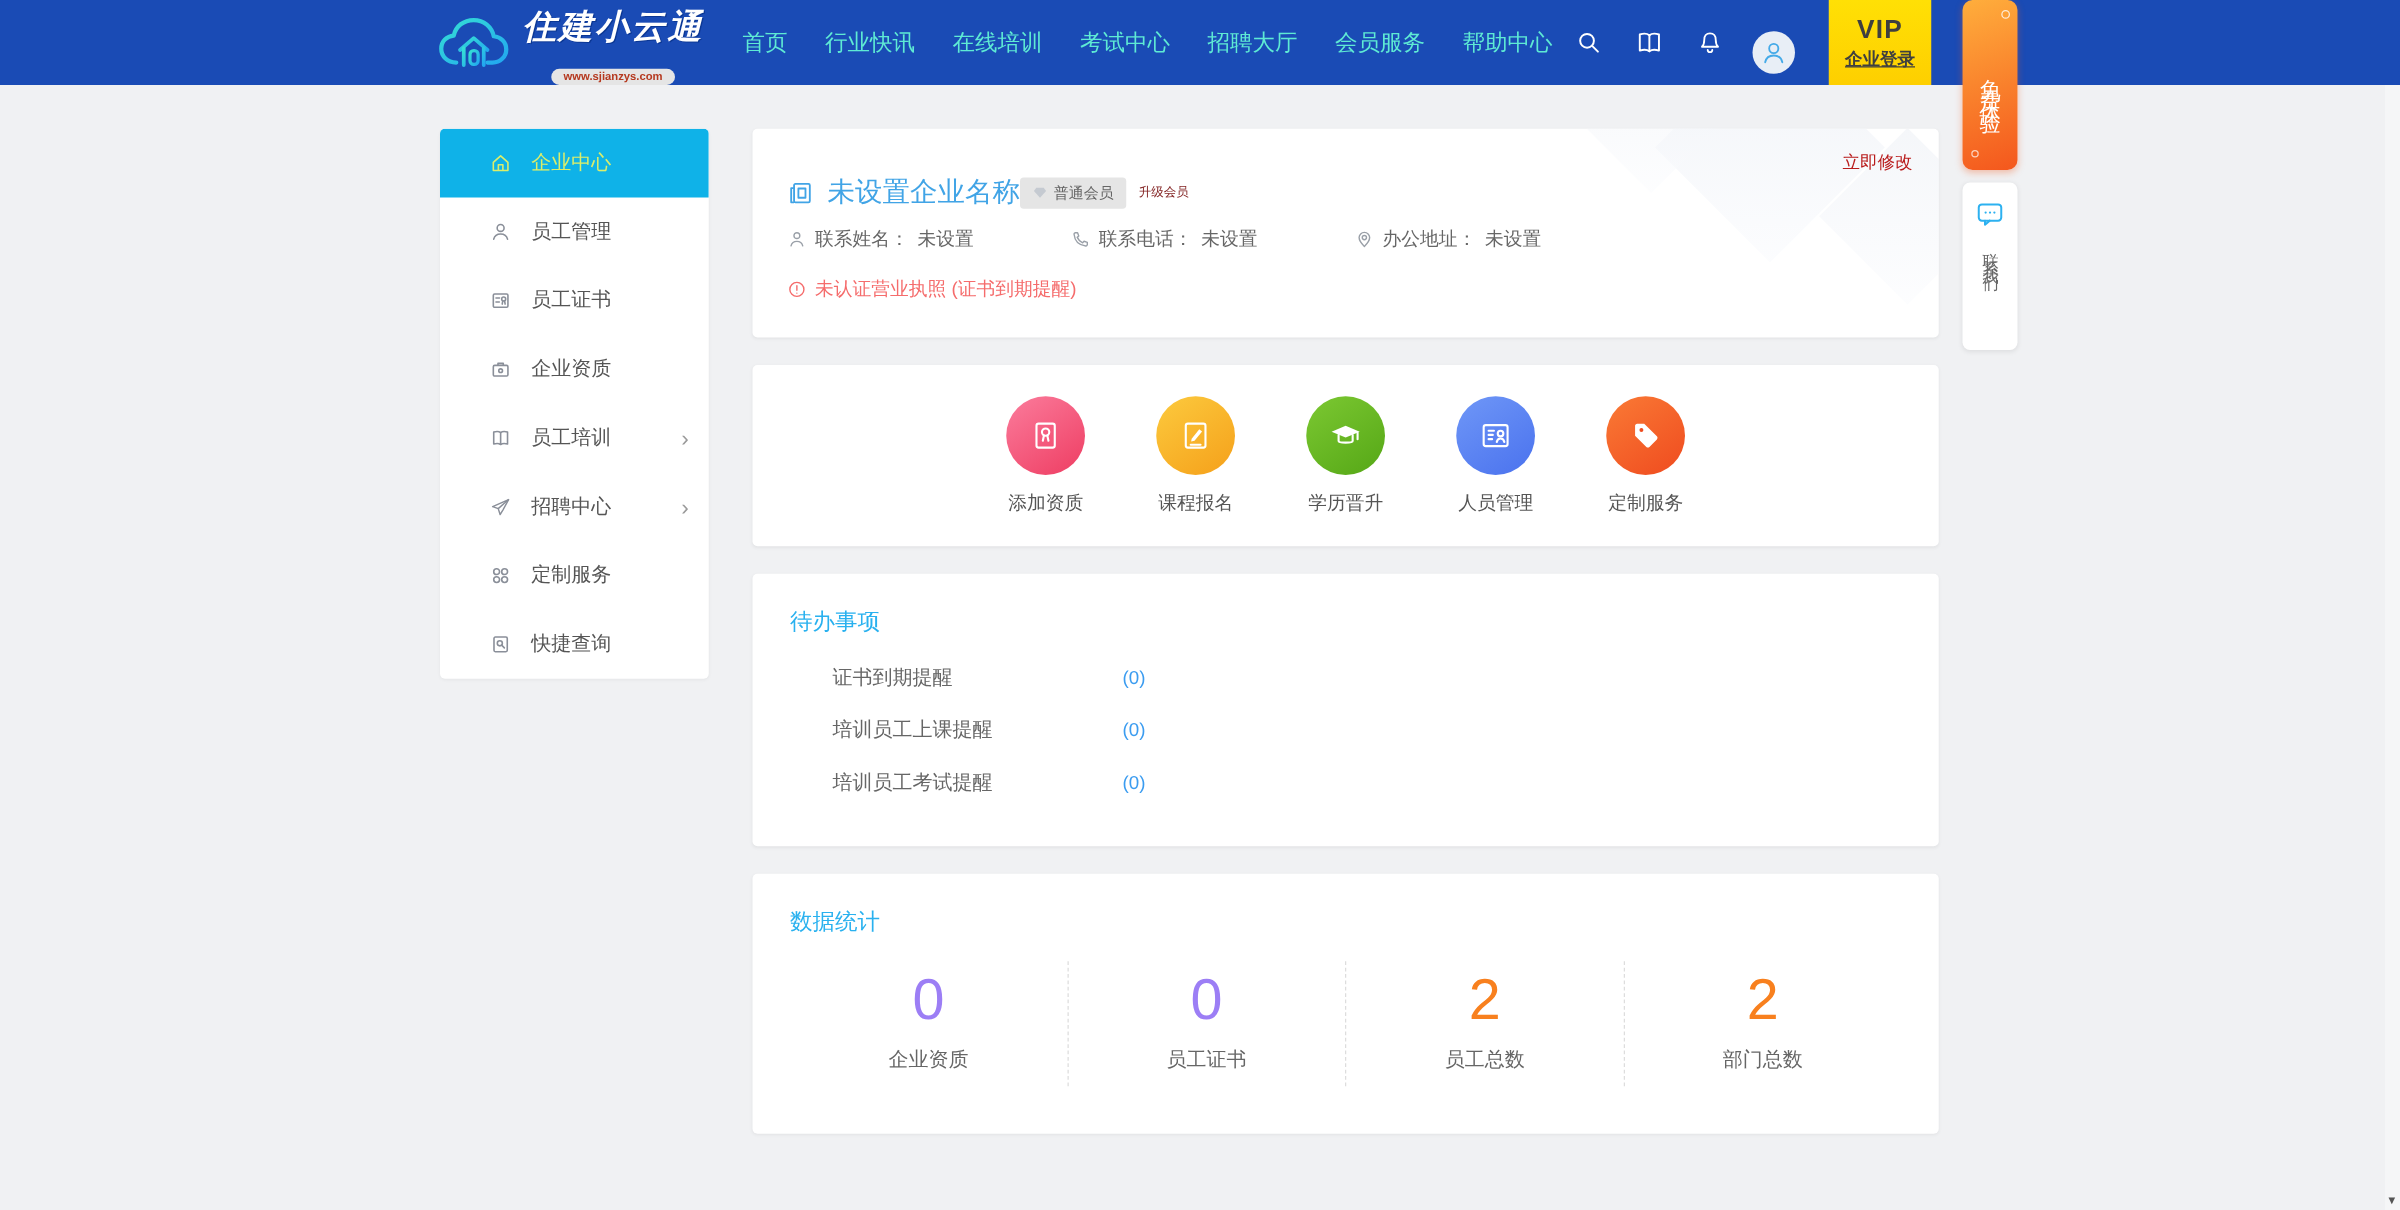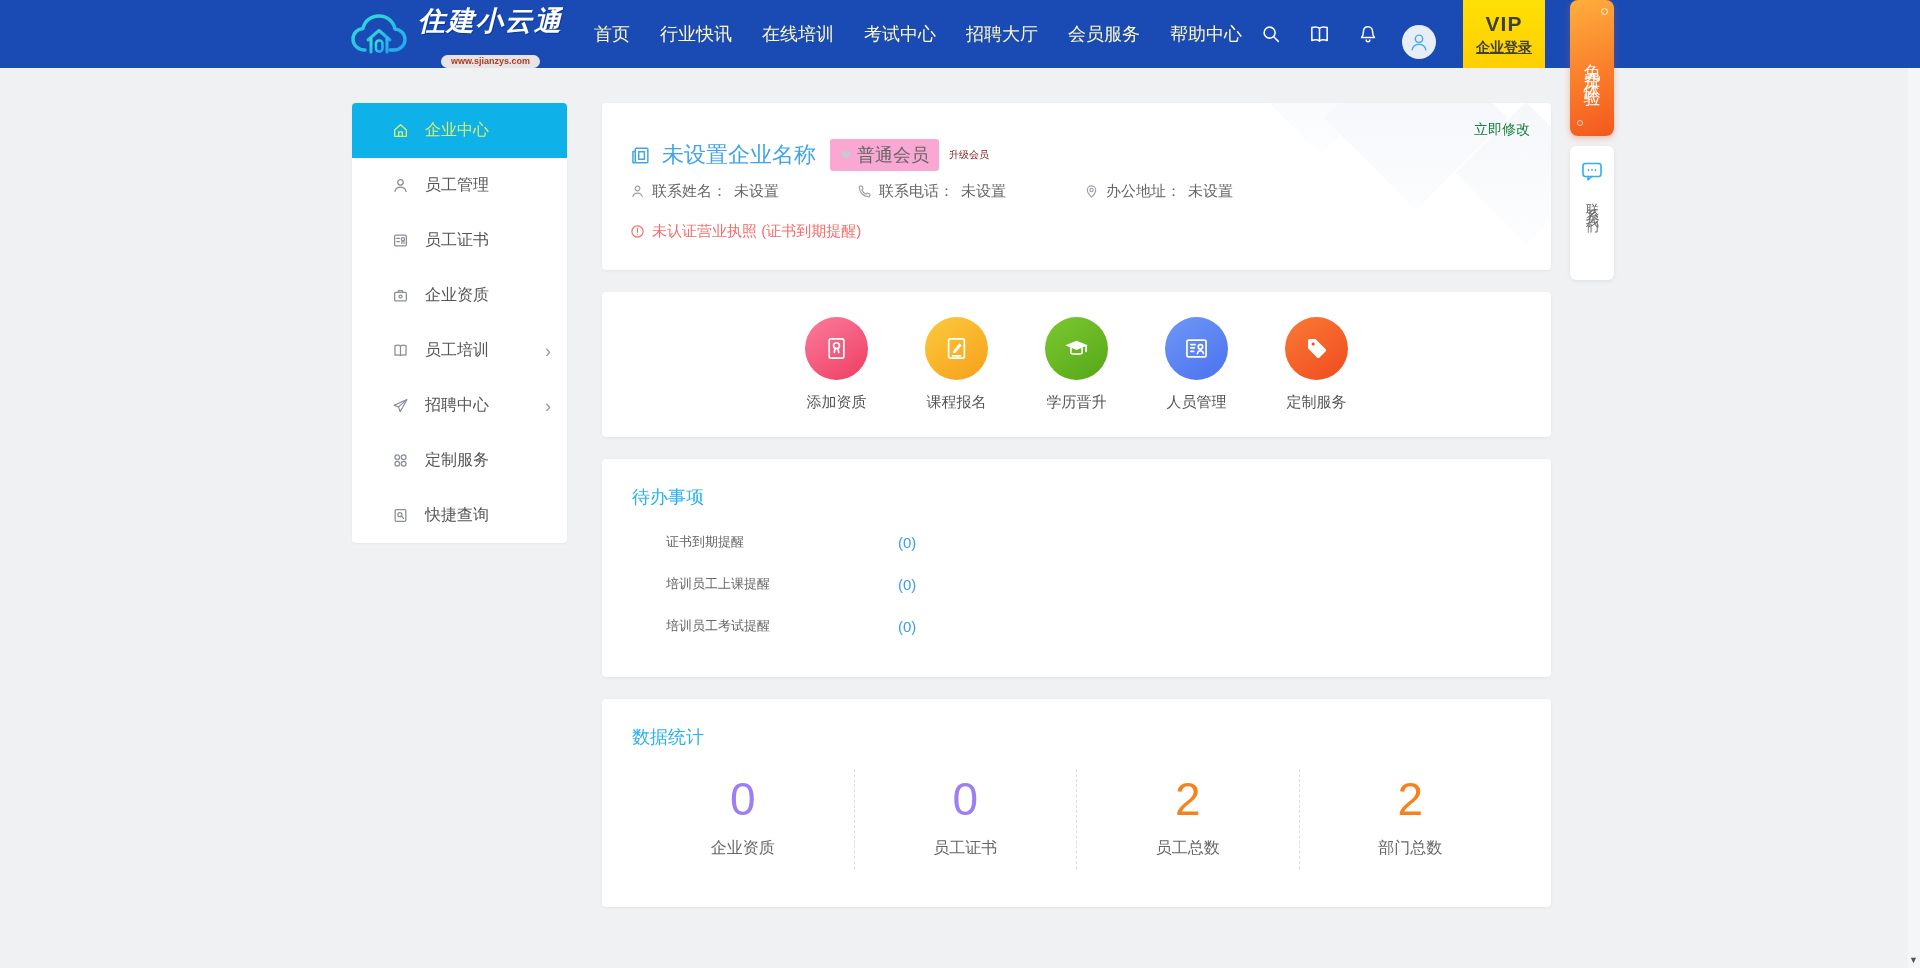--- a/index.html
+++ b/index.html
@@ -12,21 +12,21 @@
   }
   
   .header { position:absolute; left:0; top:0; width:1920px; height:68px; background:#1a4bb5; z-index:5; }
   .logo { position:absolute; left:350px; top:7px; display:flex; align-items:center; gap:10px; cursor:pointer; }
   .logo-txt { display:flex; flex-direction:column; align-items:center; }
   .logo-title { font-size:27px; font-weight:bold; color:#fff; letter-spacing:2px; line-height:1.1;
                 text-shadow:1px 1px 0 rgba(0,40,120,.55);font-style:italic; }
   .logo-url { margin-top:18px; background:#e5e5e5; color:#b5391f; font-size:9px; font-weight:bold;
               padding:1px 10px; border-radius:8px; line-height:11px; }
   .nav-menu { position:absolute; left:594px; top:0; height:68px; display:flex; align-items:center; gap:30px; }
-  .nav-item { color:#fef9c3; font-size:18px; white-space:nowrap; cursor:pointer; }
+  .nav-item { color:#5eead4; font-size:18px; white-space:nowrap; cursor:pointer; }
   .nav-icons { position:absolute; left:1260px; top:0; height:68px; display:flex; align-items:center; gap:26px; }
   .nav-icons > span { display:flex; cursor:pointer; }
   .avatar { position:absolute; left:1402px; top:25px; width:34px; height:34px; border-radius:50%;
             background:#e8eef6; display:flex; align-items:center; justify-content:center; cursor:pointer; }
   .vip-btn { position:absolute; left:1463px; top:0; width:82px; height:68px;
              background:linear-gradient(180deg,#ffe005,#fecf00); color:#3f3f3f;
              display:flex; flex-direction:column; align-items:center; justify-content:center; cursor:pointer;font-weight:bold; }
   .vip-line1 { font-size:21px; letter-spacing:1px; }
   .vip-line2 { font-size:14px; margin-top:3px; text-decoration:underline; }
   
@@ -57,40 +57,40 @@
   .card { position:absolute; left:0; width:949px; background:#fff; border-radius:4px;
           box-shadow:0 1px 3px rgba(0,0,0,.06); }
   
   #company-card { top:0; height:167px; overflow:hidden; }
   .deco { position:absolute; background:linear-gradient(135deg,#eef1f6,#fbfcfe); transform:rotate(45deg); }
   .deco1 { width:130px; height:130px; right:70px; top:-50px; opacity:.8; }
   .deco2 { width:100px; height:100px; right:-25px; top:20px; opacity:.6; }
   .deco3 { width:80px; height:80px; right:190px; top:-45px; opacity:.55; }
   .company-title-row { position:absolute; left:28px; top:36px; display:flex; align-items:center; }
   .company-name { font-size:22px; color:#41a4e6; margin-left:11px; }
-  .member-badge { display:flex; align-items:center; gap:5px; background:#f9a8d4; border-radius:3px;
-                  padding:4px 10px; font-size:18px; color:#666; margin-left:14px; }
+  .member-badge { display:flex; align-items:center; gap:5px; background:#e5e5e5; border-radius:3px;
+                  padding:4px 10px; font-size:12px; color:#666; }
   .upgrade-link { font-size:10px; color:#7f1d1d; margin-left:10px; cursor:pointer; }
-  .edit-link { position:absolute; right:21px; top:18px; font-size:14px; color:#15803d; cursor:pointer; }
+  .edit-link { position:absolute; right:21px; top:18px; font-size:14px; color:#b91c1c; cursor:pointer; }
   .contact-row { position:absolute; left:28px; top:79px; display:flex; gap:78px; font-size:15px; color:#666; }
   .contact-item { display:flex; align-items:center; gap:7px; }
   .contact-item .cicon { display:flex; color:#9aa0a8; }
   .warning-row { position:absolute; left:28px; top:119px; display:flex; align-items:center; gap:7px;
                  color:#f56c6c; font-size:15px; cursor:pointer; }
   
   #actions-card { top:189px; height:145px; display:flex; align-items:center; justify-content:center; }
   .action-item { width:120px; display:flex; flex-direction:column; align-items:center; gap:13px; cursor:pointer; }
   .action-circle { width:63px; height:63px; border-radius:50%; display:flex; align-items:center; justify-content:center; }
   .action-label { font-size:15px; color:#555; }
   
   #todo-card { top:356px; height:218px; padding:26px 30px; }
   .section-title { font-size:18px; color:#29b1ef; }
   .todo-list { margin:12px 0 0 34px; }
   .todo-row { height:42px; display:flex; align-items:center; }
-  .todo-label { width:232px; font-size:13px; color:#666; }
+  .todo-label { width:232px; font-size:16px; color:#666; }
   .todo-count { font-size:15px; color:#3b9cf0; cursor:pointer; }
   
   #stats-card { top:596px; height:208px; padding:26px 30px; }
   .stats-row { display:flex; margin-top:20px; }
   .stat { flex:1; display:flex; flex-direction:column; align-items:center; padding:4px 0 10px; }
   .stat + .stat { border-left:1px dashed #ddd; }
   .stat-value { font-size:46px; line-height:1.15; }
   .stat-label { font-size:16px; color:#666; margin-top:12px; }
   
   .scroll-track { position:absolute; right:0; top:68px; bottom:0; width:12px; background:rgba(250,250,250,.55); z-index:7; }

